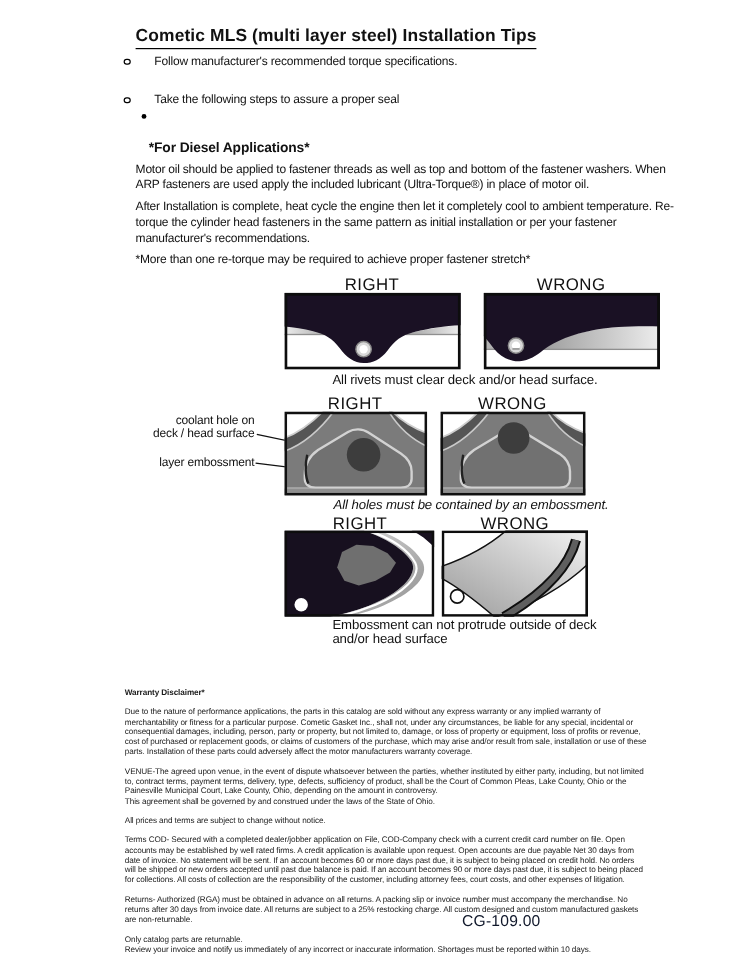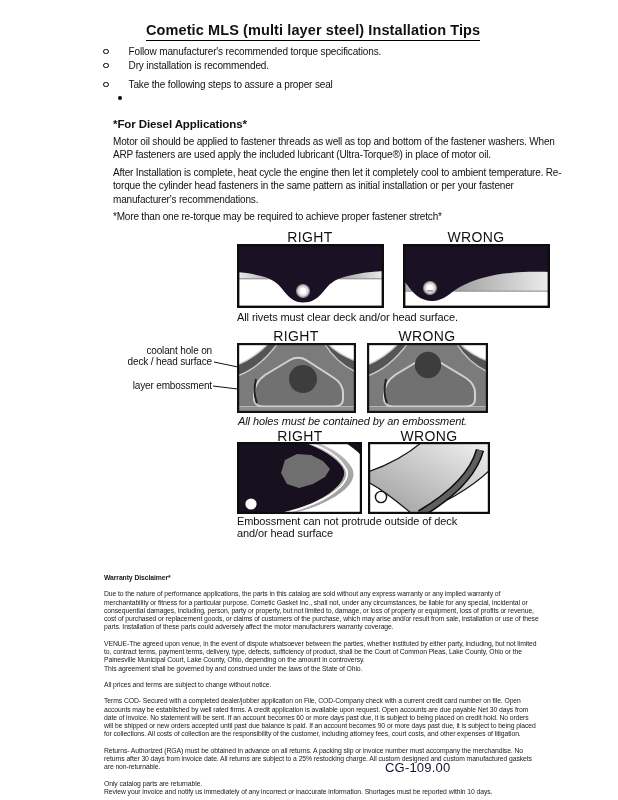--- a/index.html
+++ b/index.html
@@ -1,55 +1,51 @@
 <!DOCTYPE html>
 <html><head>
 <meta charset="utf-8">
 <style>
   html,body{margin:0;padding:0;}
   body{width:618px;height:800px;position:relative;background:#ffffff;
        font-family:"Liberation Sans","DejaVu Sans",sans-serif;color:#111;overflow:hidden;}
   .abs{position:absolute;}
   
   .doc-title{left:113px;top:22px;font-size:14.5px;font-weight:bold;
-             border-bottom:1.6px solid #000;padding-bottom:2px;letter-spacing:0.1px;margin-left:33px;}
+             border-bottom:1.6px solid #000;padding-bottom:2px;letter-spacing:0.1px;}
   
   .bullet-row{display:flex;align-items:flex-start;font-size:10px;letter-spacing:-0.15px;line-height:13px;width:470px;gap:16px;}
   .obullet{flex:0 0 auto;width:3.6px;height:3.6px;border:1px solid #000;border-radius:50%;margin:3.6px 4px 0 0;}
   .fbullet{flex:0 0 auto;width:4.2px;height:4.2px;background:#000;border-radius:50%;margin:3.6px 4px 0 0;}
   
-  .sec-head{font-size:11.5px;font-weight:bold;letter-spacing:-0.1px;}
+  .sec-head{font-size:11.5px;font-weight:bold;letter-spacing:-0.1px;margin-left:11px;}
   .body-para{font-size:10px;line-height:13.4px;letter-spacing:-0.18px;width:458px;}
   
   .rw-label{font-size:14px;letter-spacing:0.4px;width:100px;text-align:center;}
-  .fig-caption{font-size:11px;letter-spacing:-0.1px;}
+  .fig-caption{font-size:11px;letter-spacing:-0.1px;margin-left:40px;}
   .anno-label{font-size:10px;line-height:11px;text-align:right;width:112px;letter-spacing:-0.15px;}
   .figbox{display:block;}
   
   .legal{left:104px;top:574px;width:435px;font-size:6.8px;line-height:8.3px;letter-spacing:-0.08px;color:#1a1a1a;}
   .legal .lh{font-weight:bold;margin:0 0 8px 0;}
   .legal p{margin:0 0 8px 0;}
   .legal p.tight{margin:0;}
   .footer-code{font-size:13px;letter-spacing:0.2px;color:#0f172a;}
 </style>
 </head>
 <body>
 
 <div class="abs doc-title">Cometic MLS (multi layer steel) Installation Tips</div>
 
 <div class="abs" style="left:103px;top:45px;">
   <div class="bullet-row">
     <span class="obullet"></span>
     <span>Follow manufacturer's recommended torque specifications.</span>
   </div>
-  <div class="bullet-row" style="margin-top:1px;">
-    <span class="obullet"></span>
-    <span>Dry installation is recommended.</span>
-  </div>
-  <div class="bullet-row" style="margin-top:6px;">
+  <div class="bullet-row" style="margin-top:19px;">
     <span class="obullet"></span>
     <span>Take the following steps to assure a proper seal</span>
   </div>
   <div class="bullet-row" style="margin-top:1px;margin-left:15px;">
     <span class="fbullet"></span>
   </div>
 </div>
 
 <div class="abs sec-head" style="left:113px;top:118px;">*For Diesel Applications*</div>
 <div class="abs body-para" style="left:113px;top:135px;">Motor oil should be applied to fastener threads as well as top and bottom of the fastener washers. When ARP fasteners are used apply the included lubricant (Ultra-Torque®) in place of motor oil.</div>

